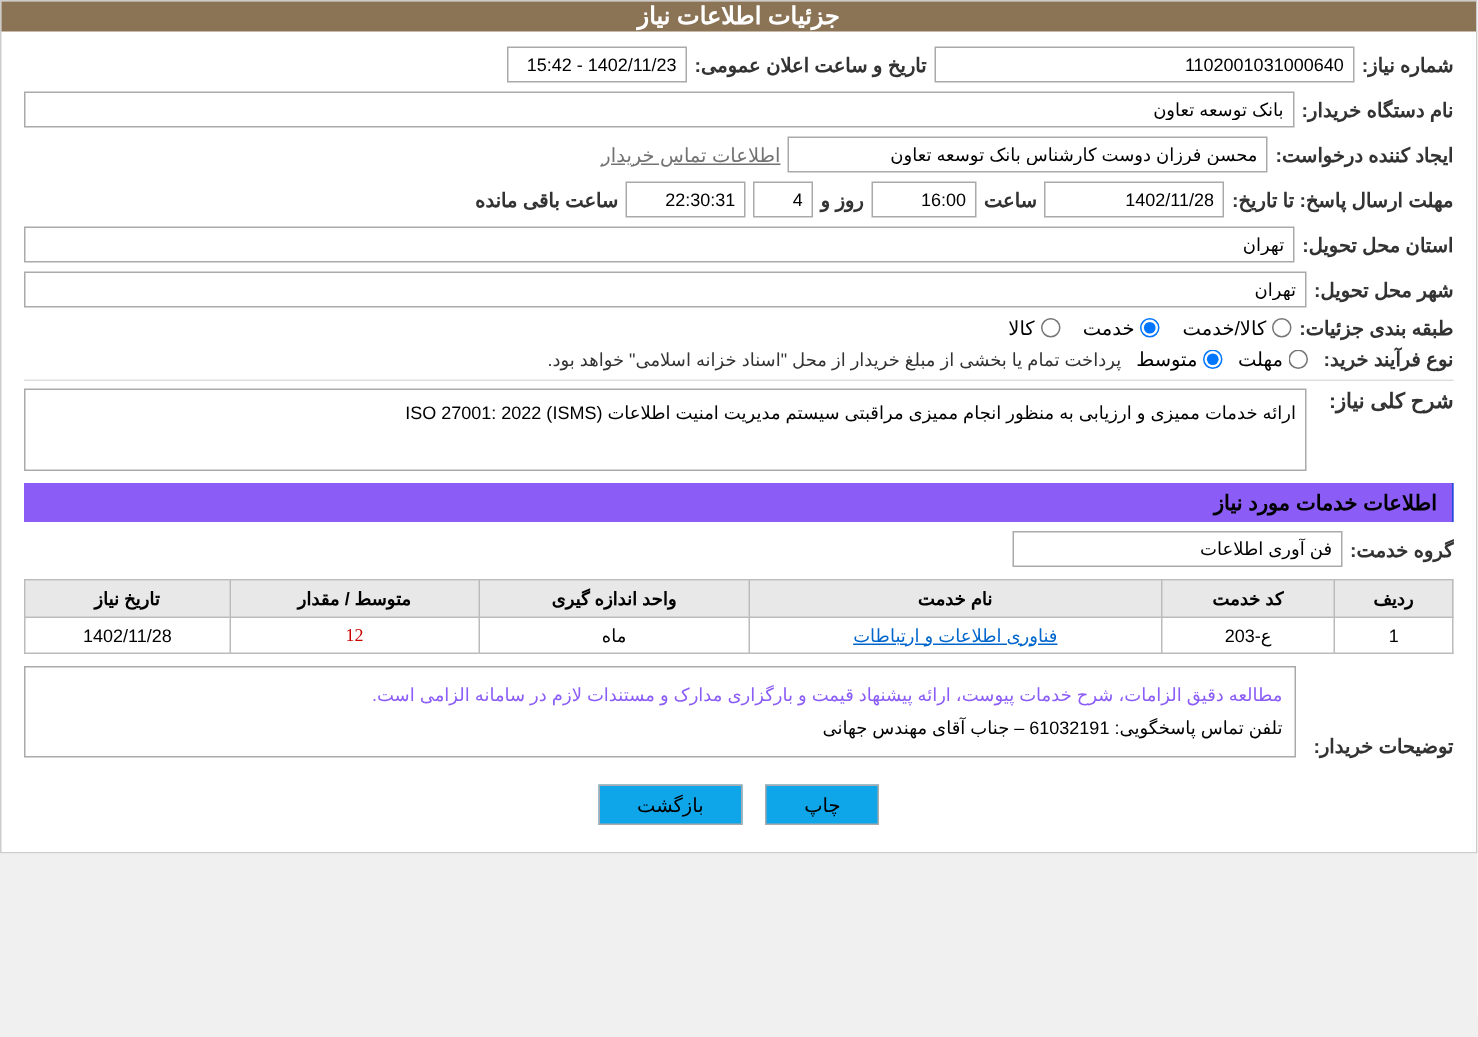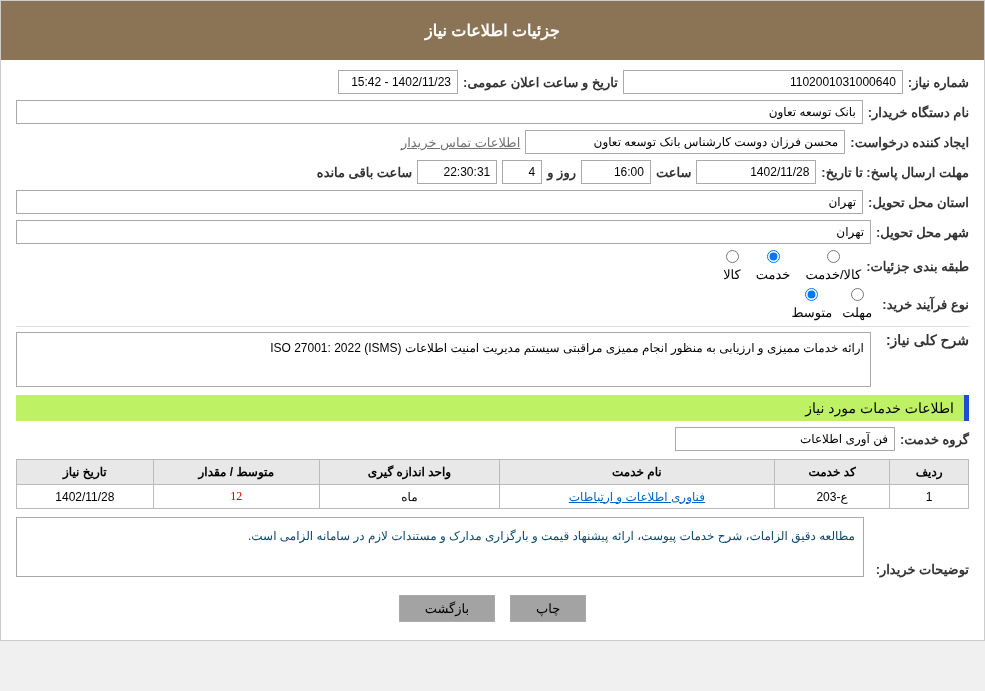--- a/index.html
+++ b/index.html
@@ -12,21 +12,21 @@
     .page-wrapper {
       max-width: 985px;
       margin: 0 auto;
       background: #fff;
       border: 1px solid #ccc;
     }
     .page-header {
       background: #8B7355;
       color: #fff;
       text-align: center;
-      padding: 20px;
+      padding: 0;
       font-size: 16px;
       font-weight: bold;
     }
     .content {
       padding: 10px 15px;
     }
     .form-row {
       display: flex;
       align-items: center;
       margin-bottom: 6px;
@@ -45,37 +45,36 @@
     .input-date { width: 120px; }
     .input-time { width: 70px; }
     .input-num { width: 40px; }
     .input-remaining { width: 80px; }
     .link-blue {
       color: #737373;
       text-decoration: underline;
       cursor: pointer;
     }
     .section-title {
-      background: #bef264;
+      background: #8b5cf6;
       padding: 5px 10px;
-      font-weight: normal;
+      font-weight: bold;
       font-size: 14px;
       margin: 8px 0 6px 0;
-      border-right: 5px solid #1d4ed8;
+      border-right: 1px solid #1d4ed8;
     }
     .radio-group {
       display: flex;
       gap: 15px;
       align-items: center;
     }
     .radio-item {
       display: flex;
       align-items: center;
       gap: 4px;
-      flex-direction: column;
     }
     .note-text {
       color: #333;
       font-size: 12px;
     }
     .description-box {
       border: 1px solid #aaa;
       background: #fff;
       padding: 6px;
       min-height: 55px;
@@ -110,32 +109,32 @@
     }
     .buyer-notes {
       border: 1px solid #aaa;
       padding: 8px;
       font-size: 12px;
       line-height: 1.8;
       min-height: 60px;
       background: #fff;
     }
     .buyer-notes .red-text {
-      color: #0c4a6e;
+      color: #8b5cf6;
     }
     .bottom-buttons {
       display: flex;
       justify-content: center;
       gap: 15px;
       padding: 12px 0 8px 0;
     }
     .btn {
       padding: 5px 25px;
       border: 1px solid #aaa;
-      background: #a3a3a3;
+      background: #0ea5e9;
       cursor: pointer;
       font-family: Tahoma, Arial, sans-serif;
       font-size: 13px;
     }
     .divider {
       border-top: 1px solid #ddd;
       margin: 5px 0;
     }
     .inline-label {
       white-space: nowrap;
@@ -225,20 +224,21 @@
     <div class="form-row process-type-row">
       <span class="inline-label">نوع فرآیند خرید:</span>
       <div class="radio-item">
         <input type="radio" name="process" style="">
         <span>مهلت</span>
       </div>
       <div class="radio-item">
         <input type="radio" name="process" checked="" style="">
         <span>متوسط</span>
       </div>
+      <span class="note-text">پرداخت تمام یا بخشی از مبلغ خریدار از محل "اسناد خزانه اسلامی" خواهد بود.</span>
     </div>
 
     <div class="divider"></div>
 
     <div class="form-row" style="align-items: flex-start;">
       <span class="inline-label section-title" style="background:none; border:none; padding:0; margin:0 0 0 10px;">شرح کلی نیاز:</span>
       <textarea class="description-box" readonly="" style="">ارائه خدمات ممیزی و ارزیابی به منظور انجام ممیزی مراقبتی سیستم مدیریت امنیت اطلاعات (ISMS) ISO 27001: 2022</textarea>
     </div>
 
     <div class="section-title">اطلاعات خدمات مورد نیاز</div>
@@ -270,20 +270,21 @@
             <td>1402/11/28</td>
           </tr>
         </tbody>
       </table>
     </div>
 
     <div class="form-row" style="align-items: flex-end;">
       <span class="inline-label" style="min-width:100px;">توضیحات خریدار:</span>
       <div class="buyer-notes" style="flex:1;">
         <span class="red-text">مطالعه دقیق الزامات، شرح خدمات پیوست، ارائه پیشنهاد قیمت و بارگزاری مدارک و مستندات لازم در سامانه الزامی است.</span><br>
+        <span>تلفن تماس پاسخگویی: 61032191 – جناب آقای مهندس جهانی</span>
       </div>
     </div>
 
     <div class="bottom-buttons">
       <button class="btn">چاپ</button>
       <button class="btn">بازگشت</button>
     </div>
 
   </div>
 </div>

